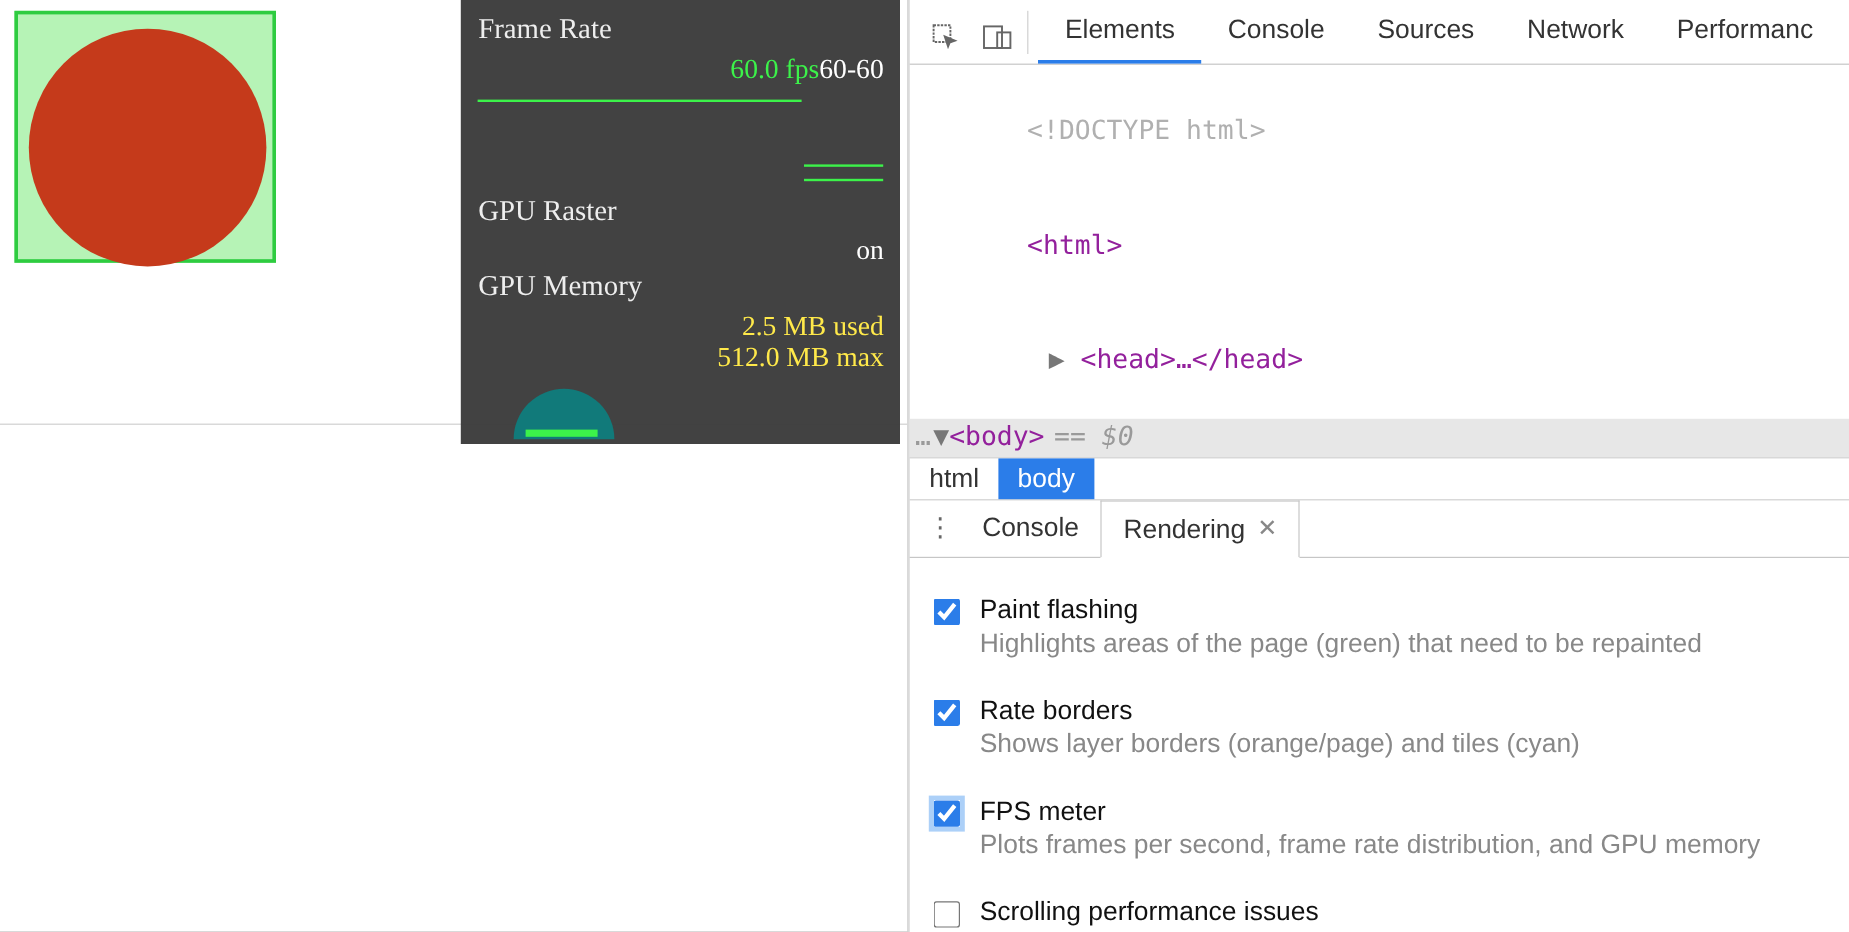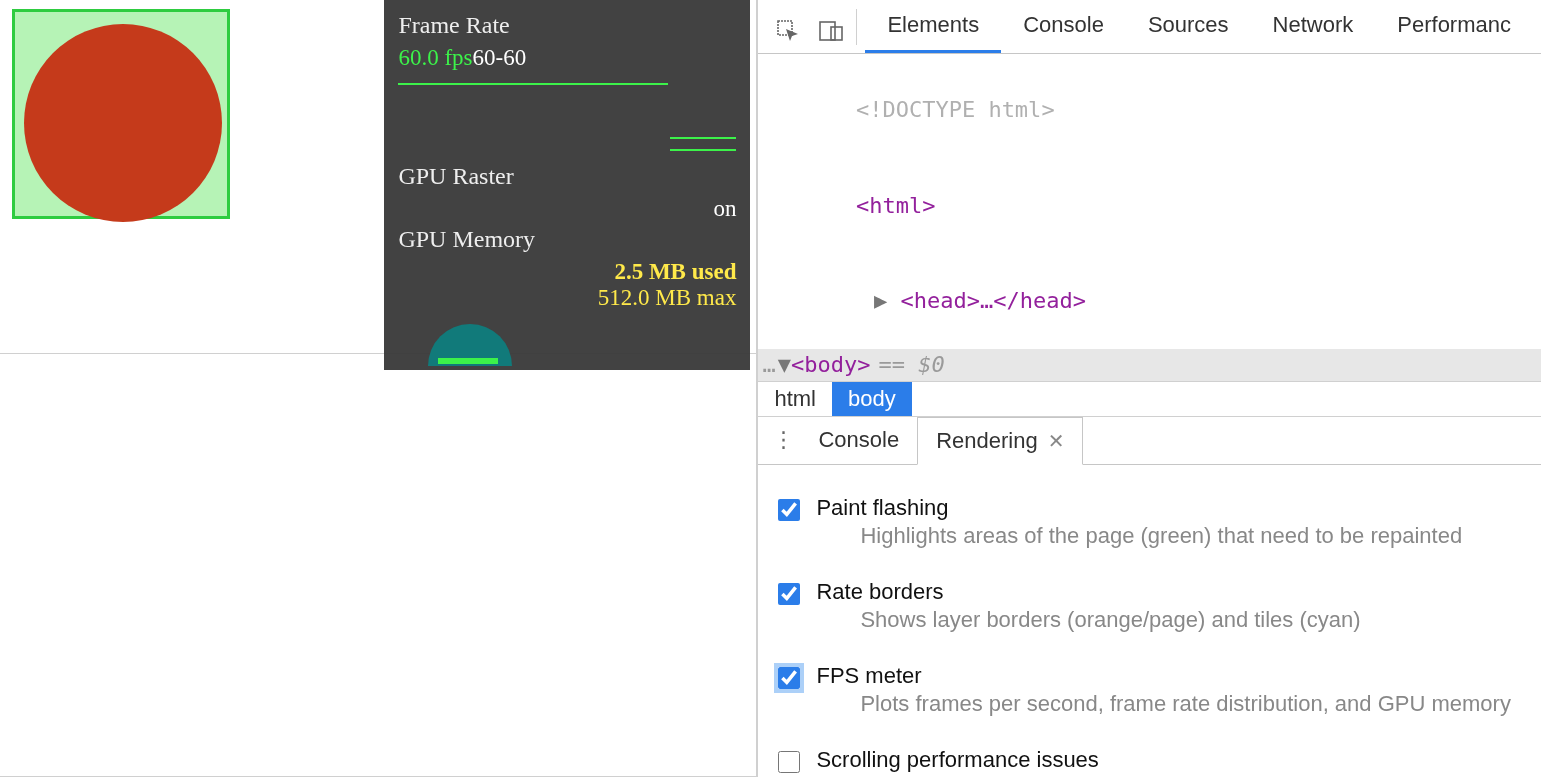--- a/index.html
+++ b/index.html
@@ -43,21 +43,21 @@
     position: absolute;
     right: 6px; top: 0;
     width: 366px; height: 370px;
     background: rgba(58,58,58,0.96);
     color: #eee;
     font-family: Georgia, serif;
     font-size: 23px;
     padding: 10px 14px 10px 14px;
   }
   .fps-title { color: #eee; font-size: 24px; margin-top:2px; margin-bottom: 6px; }
-  .fps-row { display:flex; justify-content:flex-start; align-items:baseline; }
+  .fps-row { display:flex; justify-content:flex-end; align-items:baseline; }
   .fps-green { color: #3cf24a; }
   .fps-right { color:#ffffff; text-align:right; }
   .fps-yellow { color:#ffe94a; text-align:right; }
   .fps-graph {
     position: relative;
     height: 76px;
     margin-top: 6px;
     margin-bottom: 10px;
   }
   .fps-hline1 { position:absolute; left:0; top:6px; width:270px; height:2px; background:#3cf24a; }
@@ -152,21 +152,21 @@
     display:flex; align-items:flex-start;
     gap: 16px;
     padding: 12px 0 18px 0;
   }
   .opt input[type=checkbox]{
     width:22px; height:22px; margin-top:4px;
     accent-color:#2b7de9;
     cursor:pointer;
   }
   .opt-title { color:#111; }
-  .opt-desc  { color:#888; font-size:22px; margin-top:2px;margin-left:44px; }
+  .opt-desc  { color:#888; font-size:22px; margin-top:2px; }
   .opt.focused input[type=checkbox]{
     box-shadow: 0 0 0 4px rgba(70,150,240,0.45);
     border-radius:4px;
   }
   .dom-selected-wrap{
     display:flex; align-items:baseline;
     background:#e7e7e7;
     margin-left:-18px; padding-left:4px;
   }
   .dom-ellips{ color:#9a9a9a; font-family:Menlo,Consolas,monospace; font-size:22px;}
@@ -191,21 +191,21 @@
     <div class="fps-graph">
       <div class="fps-hline1"></div>
       <div class="fps-hline2"></div>
       <div class="fps-hline3"></div>
     </div>
     <div class="fps-title">GPU Raster</div>
     <div class="fps-row" style="justify-content:flex-end;">
       <span class="fps-right">on</span>
     </div>
     <div class="fps-title" style="margin-top:4px;">GPU Memory</div>
-    <div class="fps-row" style="justify-content:flex-end;font-weight:bold;">
+    <div class="fps-row" style="justify-content:flex-end;">
       <span class="fps-yellow">2.5 MB used</span>
     </div>
     <div class="fps-row" style="justify-content:flex-end;">
       <span class="fps-yellow">512.0 MB max</span>
     </div>
     <div class="gpu-gauge"></div>
   </div>
 </div>
 
 <div class="devtools">

